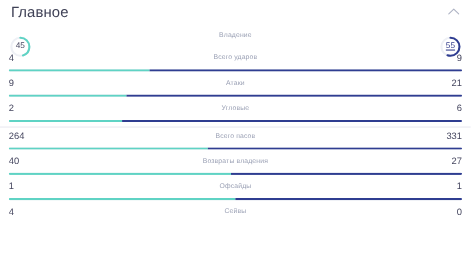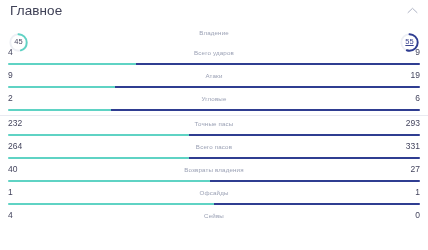--- a/index.html
+++ b/index.html
@@ -121,52 +121,41 @@
           </div>
           <div class="bar">
             <span class="bar-left" style="width:31%"></span>
             <span class="bar-right" style="width:69%"></span>
           </div>
         </div>
         <div class="stat-row">
           <div class="stat-line">
             <span class="stat-val left">9</span>
             <span class="stat-label">Атаки</span>
-            <span class="stat-val right">19</span>
+            <span class="stat-val right">21</span>
           </div>
           <div class="bar">
             <span class="bar-left" style="width:26%"></span>
             <span class="bar-right" style="width:74%"></span>
           </div>
         </div>
         <div class="stat-row">
           <div class="stat-line">
             <span class="stat-val left">2</span>
             <span class="stat-label">Угловые</span>
             <span class="stat-val right">6</span>
           </div>
           <div class="bar">
             <span class="bar-left" style="width:25%"></span>
             <span class="bar-right" style="width:75%"></span>
           </div>
         </div>
       </div>
       <div class="group-sep"></div>
       <div class="group">
-        <div class="stat-row">
-          <div class="stat-line">
-            <span class="stat-val left">232</span>
-            <span class="stat-label">Точные пасы</span>
-            <span class="stat-val right">293</span>
-          </div>
-          <div class="bar">
-            <span class="bar-left" style="width:44%"></span>
-            <span class="bar-right" style="width:56%"></span>
-          </div>
-        </div>
         <div class="stat-row">
           <div class="stat-line">
             <span class="stat-val left">264</span>
             <span class="stat-label">Всего пасов</span>
             <span class="stat-val right">331</span>
           </div>
           <div class="bar">
             <span class="bar-left" style="width:44%"></span>
             <span class="bar-right" style="width:56%"></span>
           </div>

